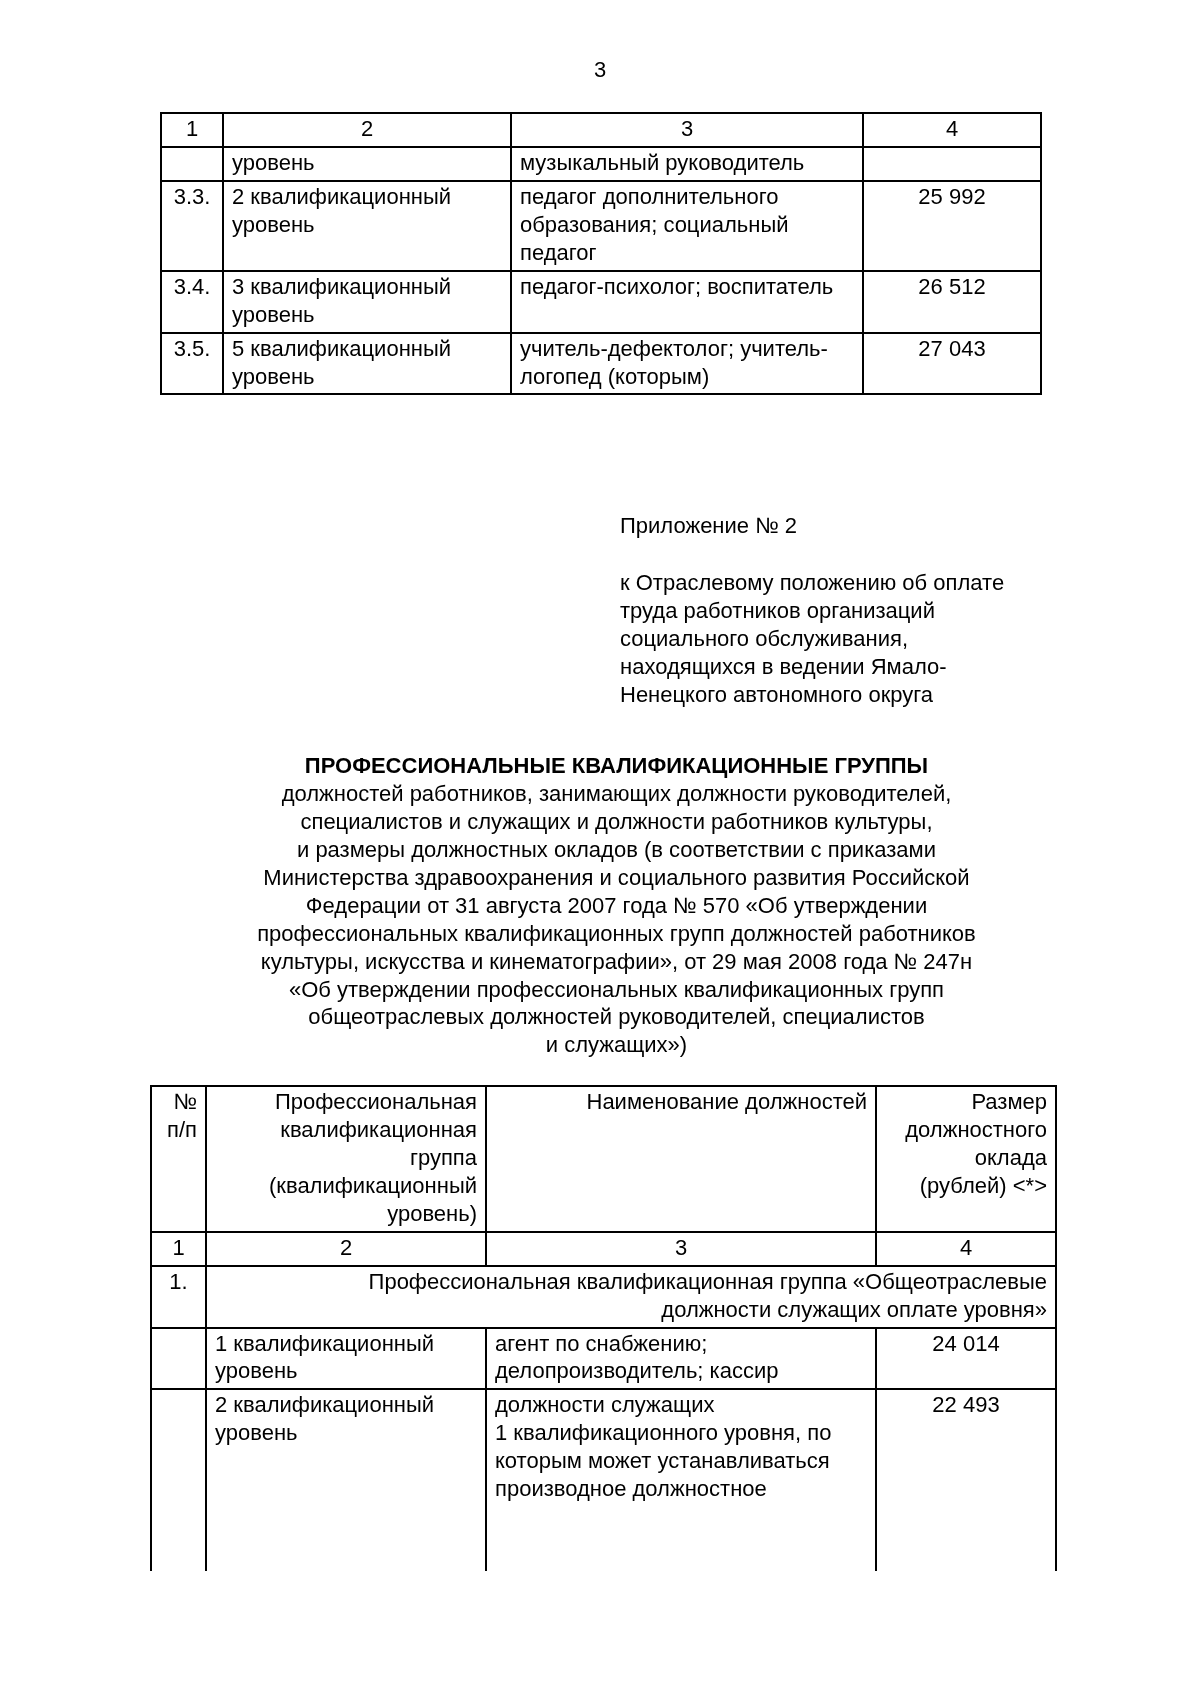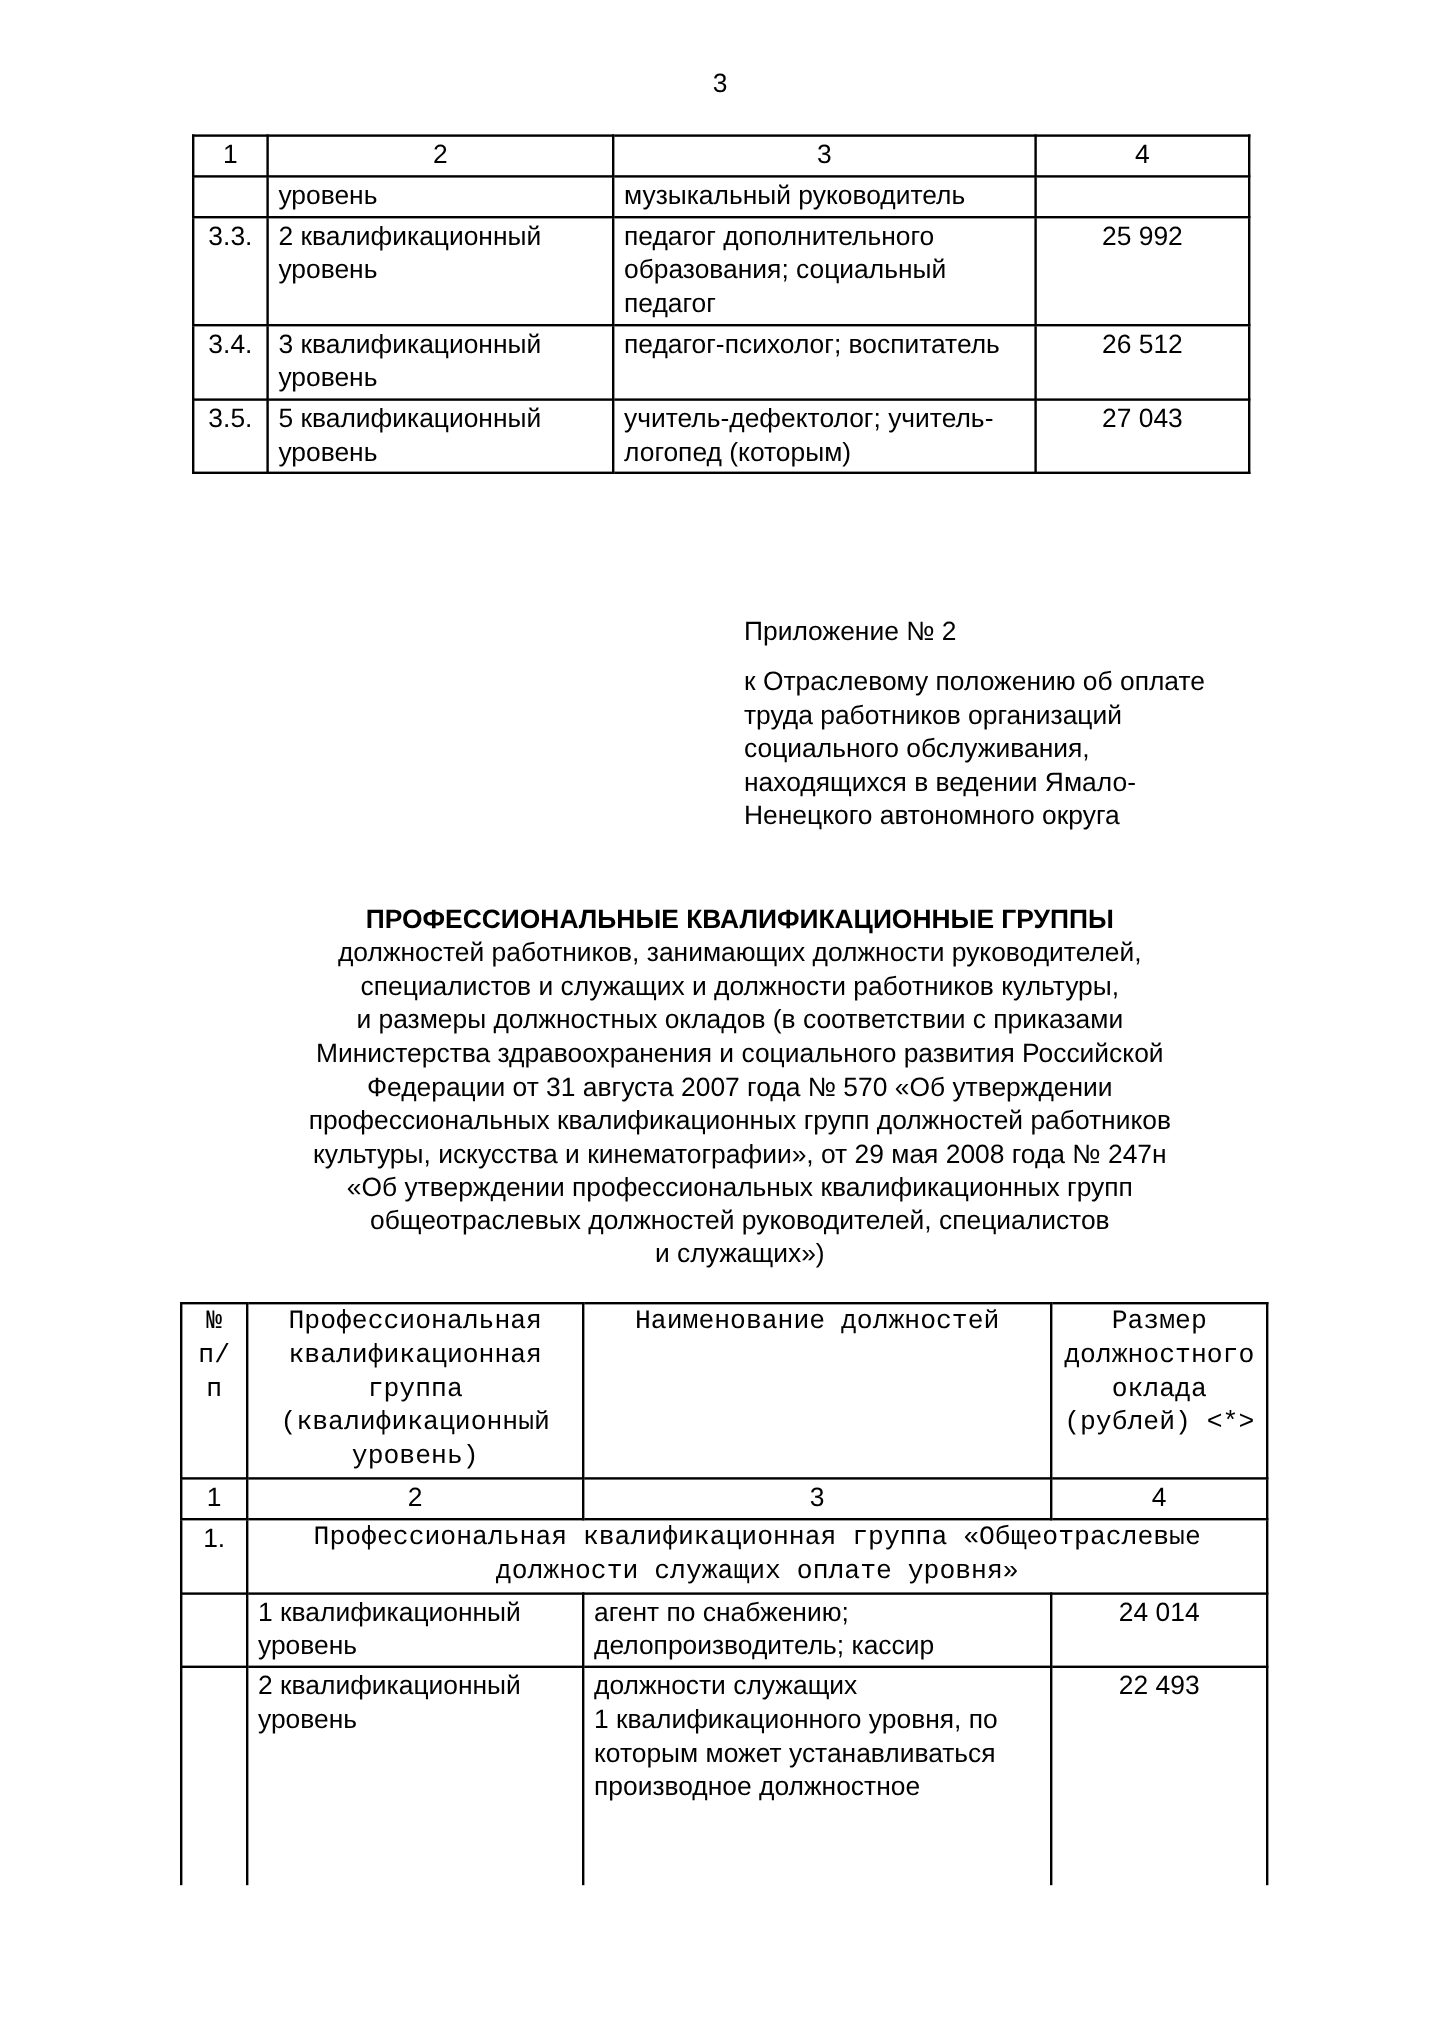--- a/index.html
+++ b/index.html
@@ -30,39 +30,39 @@
   table.t td {
     border: 2px solid #000;
     padding: 1px 8px 3px 8px;
     vertical-align: top;
     white-space: pre-wrap;
     overflow: hidden;
   }
   .t1 { top: 112px; left: 160px; width: 880px; }
   .t2 { top: 1085px; left: 150px; width: 905px; }
   tr.numrow td { text-align: center; padding: 1px 4px 3px 4px; }
-  td.c-center { text-align: center; font-family: Liberation Mono, monospace; }
+  td.c-center { text-align: right; }
   td.c-num { text-align: center; padding-left: 2px; padding-right: 2px; }
   td.c-sal { text-align: center; }
   tr.cut td { border-bottom: none; height: 182px; }
   .footnote {
     position: absolute;
     top: 390px; left: 160px;
     width: 880px;
     margin: 0;
     text-align: justify;
     text-indent: 46px;
   }
   .appendix {
     position: absolute;
     top: 512px; left: 620px;
     width: 430px;
     text-align: left;
   }
-  .appendix-body { margin-top: 14px; white-space: pre-wrap; }
+  .appendix-body { margin-top: 29px; white-space: pre-wrap; }
   .heading {
     position: absolute;
     top: 752px; left: 164px;
     width: 905px;
     text-align: center;
   }
   .heading-title { font-weight: bold; }
   .heading-sub { white-space: pre-wrap; }
 </style>
 </head>

